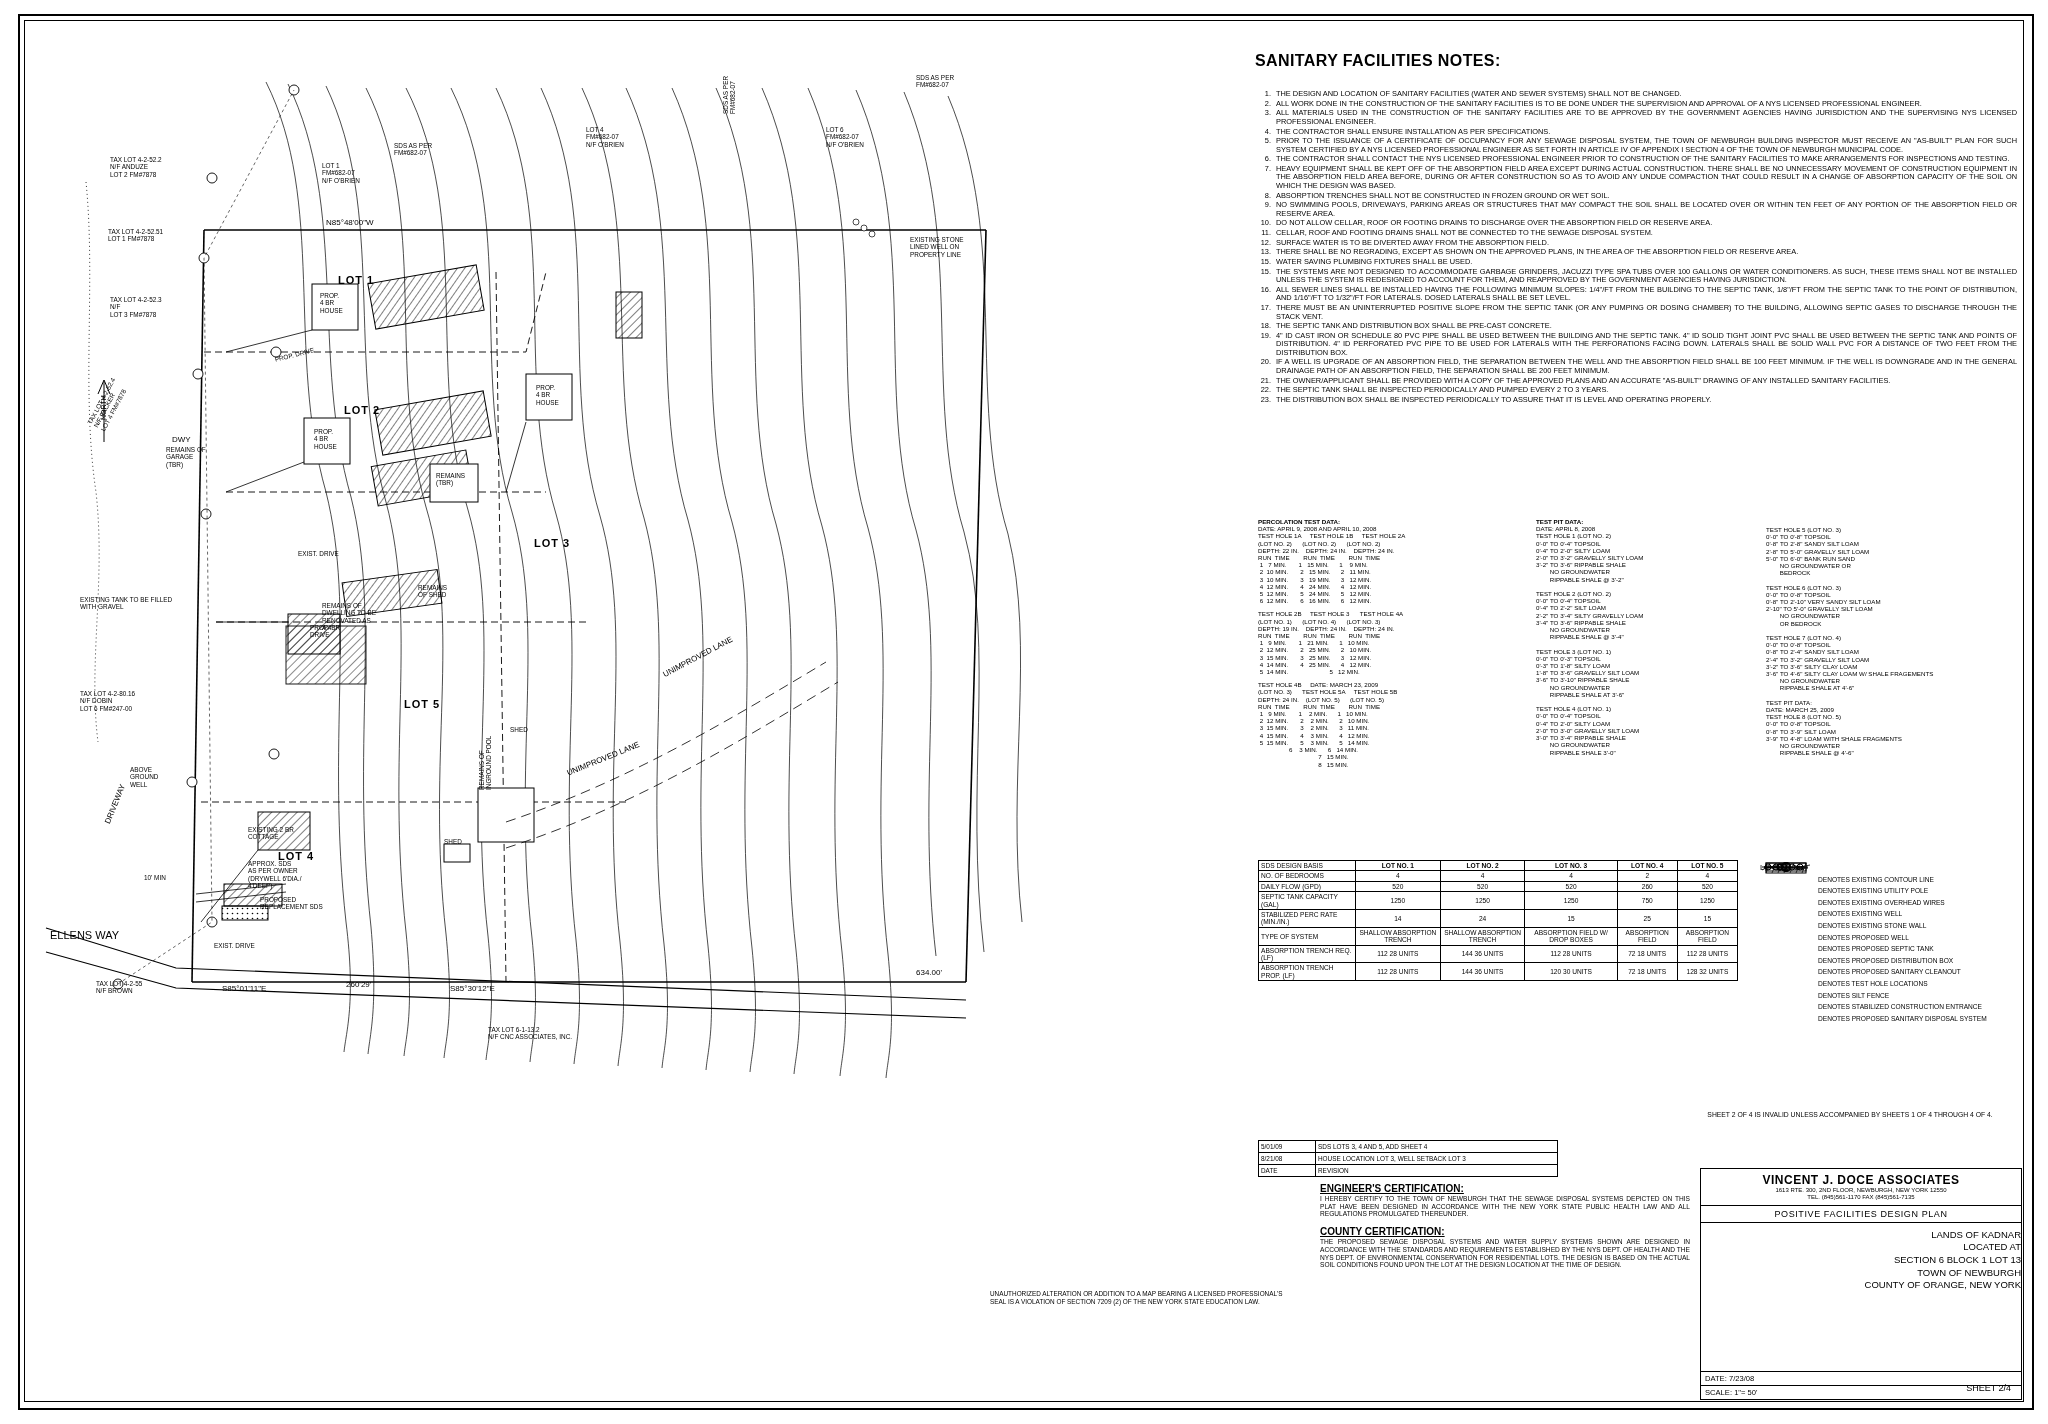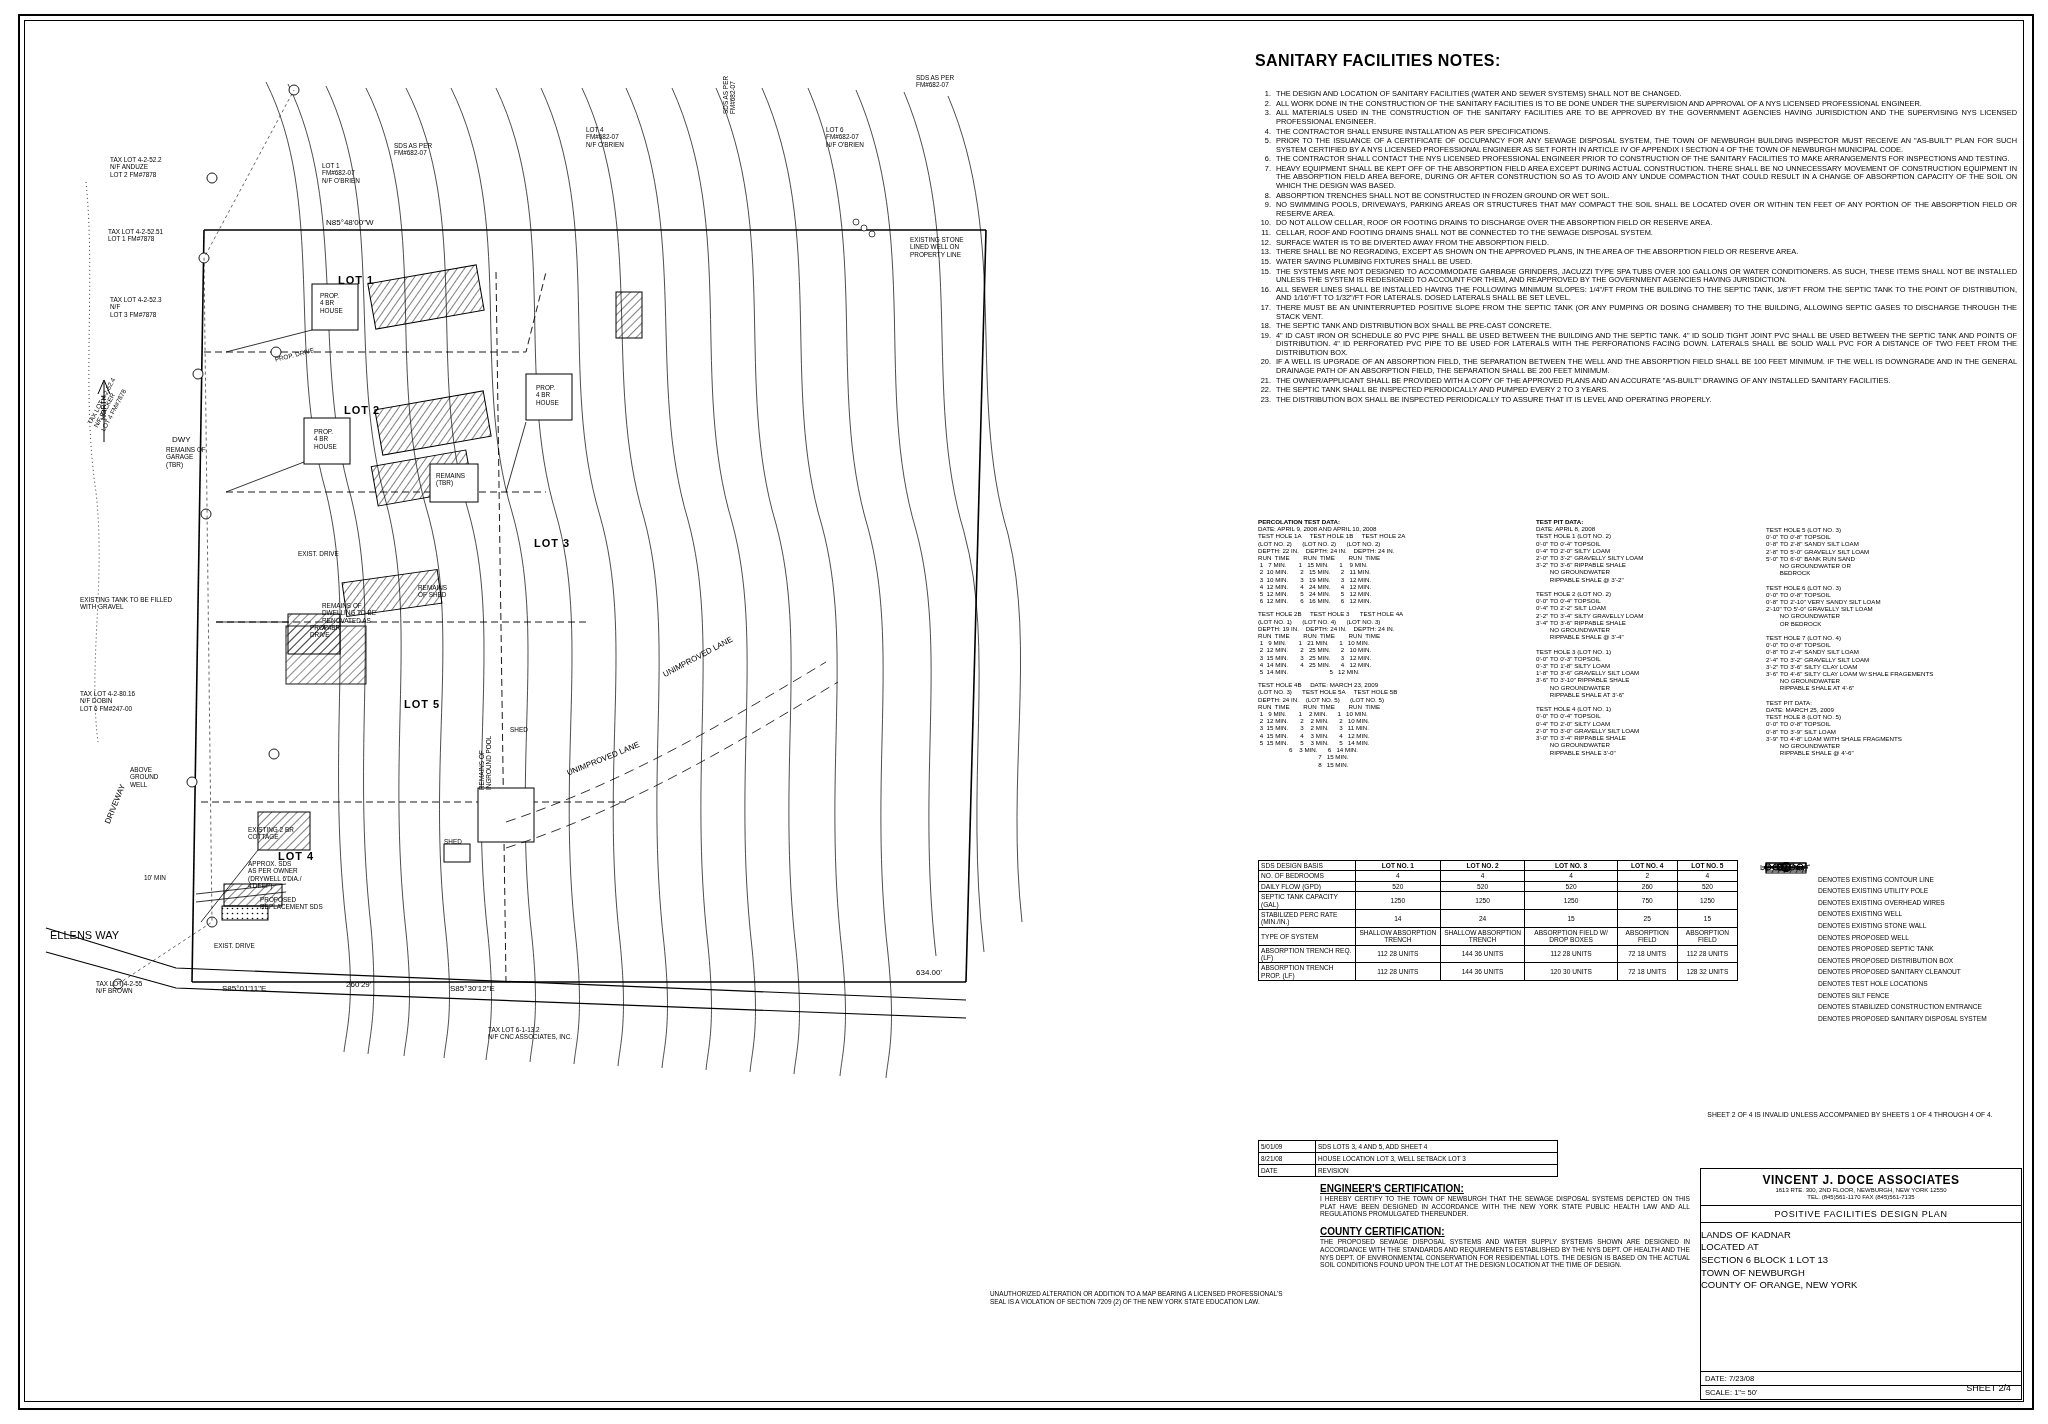--- a/index.html
+++ b/index.html
@@ -37,21 +37,21 @@
   .cert{position:absolute;left:1320px;top:1185px;width:370px;font-size:6.6px;line-height:7.8px;}
   .cert h3{font-size:10px;margin:0 0 2px 0;text-decoration:underline;font-weight:bold;}
   .cert p{margin:0 0 10px 0;text-align:justify;}
   .unauth{position:absolute;left:990px;top:1290px;width:300px;font-size:6.4px;line-height:7.6px;}
   
   .titleblock{position:absolute;left:1700px;top:1168px;width:320px;height:230px;border:1px solid #000;}
   .tb-firm{text-align:center;font-size:12px;font-weight:bold;letter-spacing:.5px;margin-top:4px;}
   .tb-addr{text-align:center;font-size:6px;line-height:7.4px;}
   .tb-hr{border-top:1px solid #000;margin:3px 0;}
   .tb-sub{text-align:center;font-size:9px;letter-spacing:.6px;}
-  .tb-lands{text-align:left;font-size:9.5px;line-height:12.6px;margin-top:6px;}
+  .tb-lands{text-align:right;font-size:9.5px;line-height:12.6px;margin-top:6px;}
   .tb-bottom{position:absolute;left:0;bottom:0;width:100%;border-top:1px solid #000;font-size:7.6px;}
   .tb-bottom div{padding:2px 4px;}
   .tb-date{border-bottom:1px solid #000;}
   .tb-sheet{position:absolute;right:6px;bottom:4px;font-size:9px;}
   
   .lbl{position:absolute;font-size:6.4px;line-height:7.4px;white-space:pre;}
   .lot-lbl{position:absolute;font-size:11px;font-weight:bold;letter-spacing:1px;}
   .bearing{position:absolute;font-size:8px;}
   svg{position:absolute;left:0;top:0;}
 </style>

